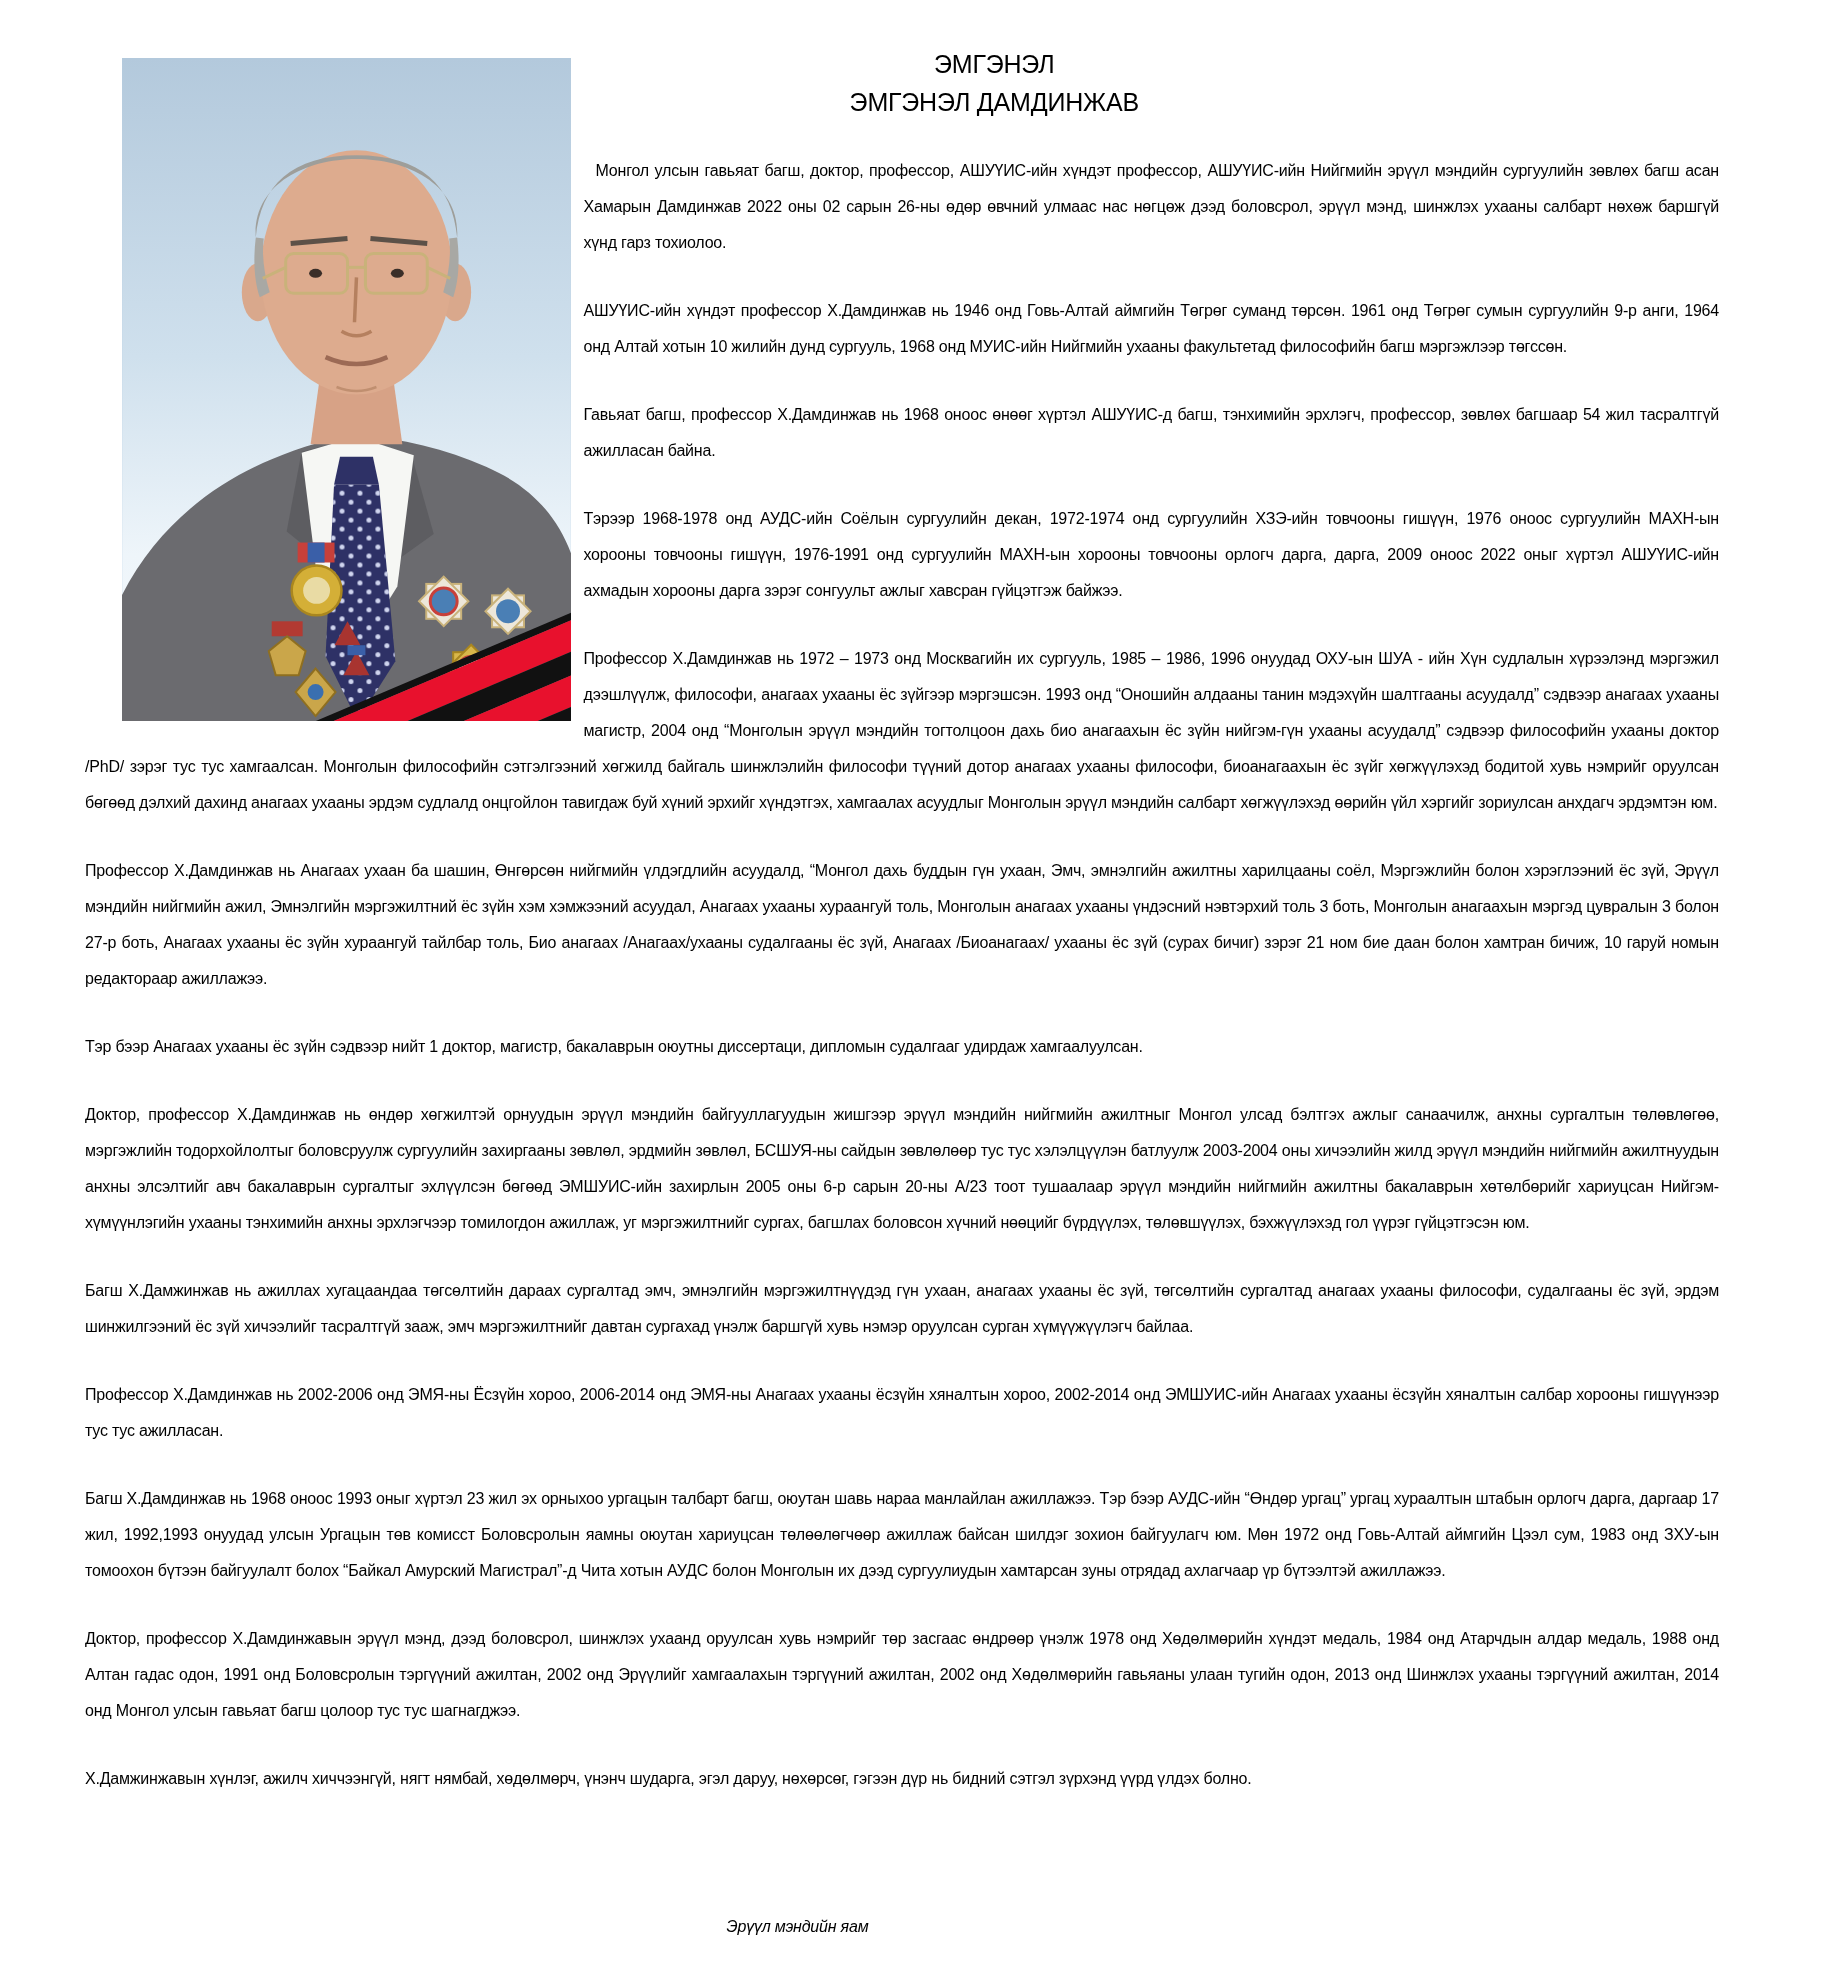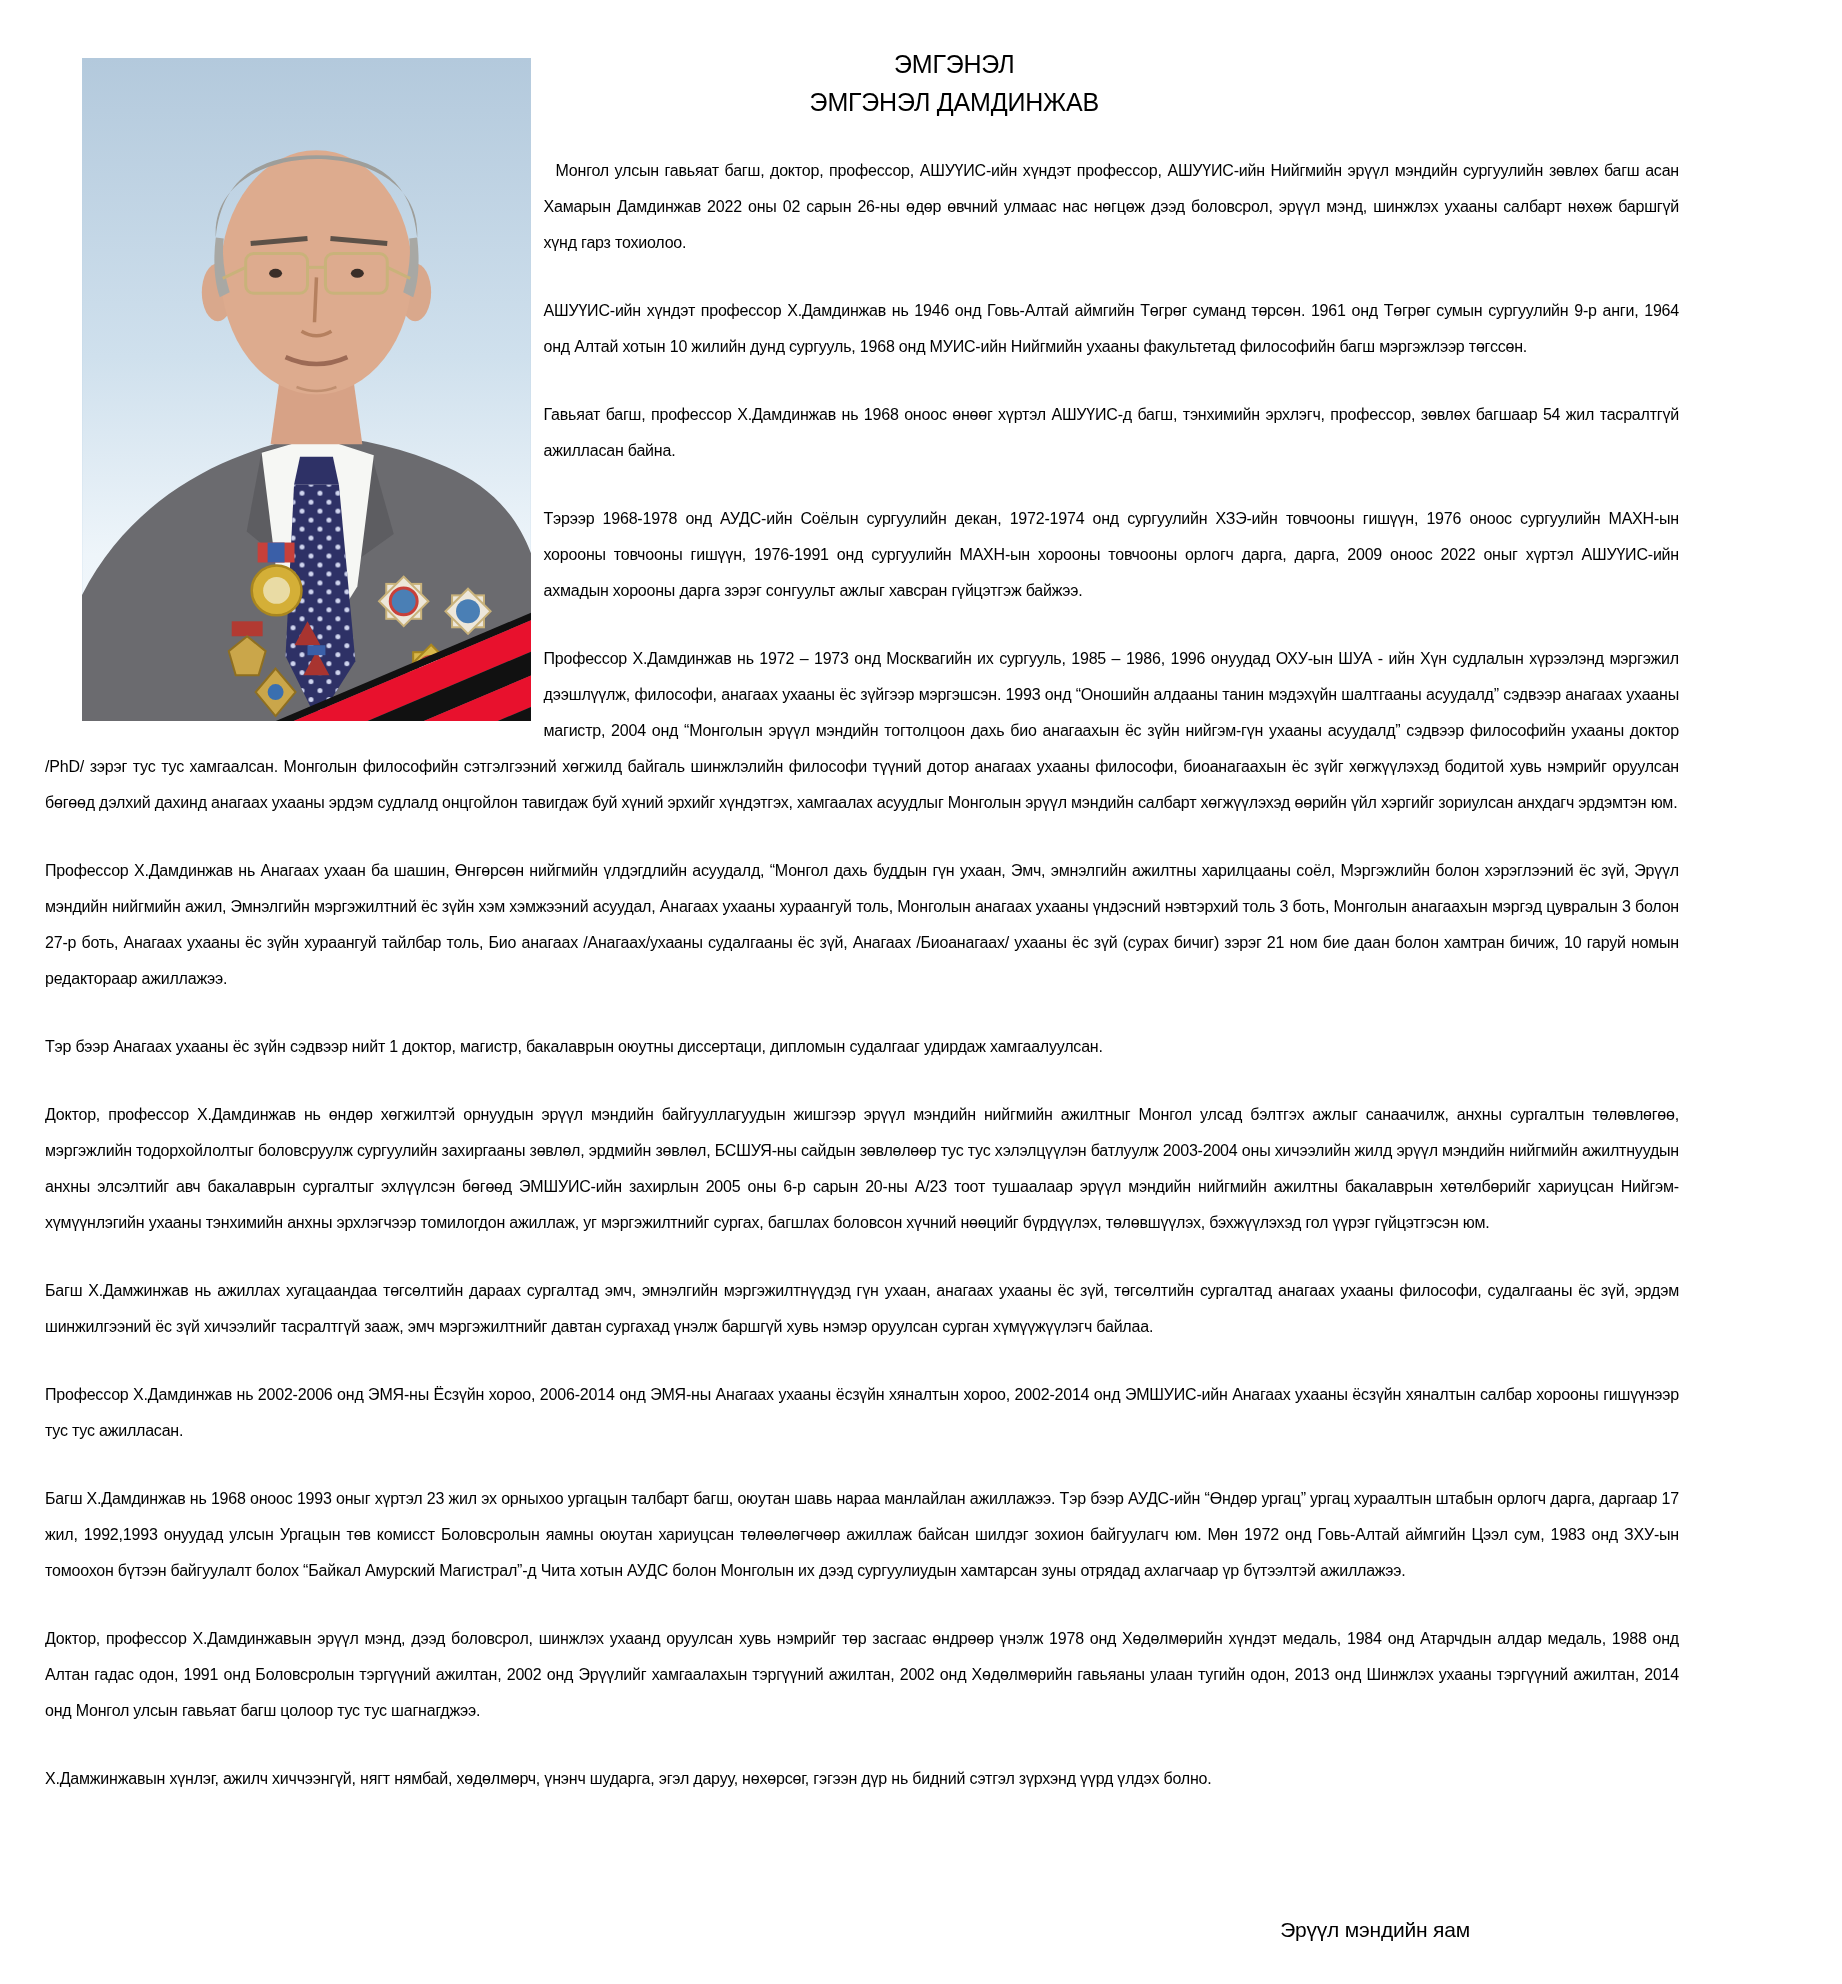--- a/index.html
+++ b/index.html
@@ -8,20 +8,21 @@
     font-family: "Liberation Sans", sans-serif;
     color: #000;
   }
   .page {
     position: relative;
     width: 1713px; height: 1985px;
     overflow: hidden;
     box-sizing: border-box;
     padding: 45px 34px 0 45px;
     background: #ffffff;
+    margin-left: 40px;
   }
   .photo {
     float: left;
     width: 449px; height: 663px;
     margin: 12.5px 12.5px 22px 37px;
     overflow: hidden;
     background: #b9cfe2;
   }
   .photo svg { display: block; }
   .title-block {
@@ -37,24 +38,25 @@
     text-align: justify;
     font-size: 16px;
     line-height: 36px;
     letter-spacing: -0.2px;
     margin: 0 0 32px 0;
   }
   .para.indent-first { text-indent: 12px; }
   .footer {
     position: absolute;
     left: 45px; right: 34px; top: 1918px;
-    text-align: right;
+    text-align: center;
     padding-right: 209px;
-    font-size: 21px;
+    font-size: 16px;
     letter-spacing: -0.2px;
+    font-style: italic;
   }
 </style>
 </head>
 <body>
 
 <div class="page">
 
   <div class="photo">
     <svg width="449" height="663" viewBox="0 0 900 1330" xmlns="http://www.w3.org/2000/svg">
       <defs>

